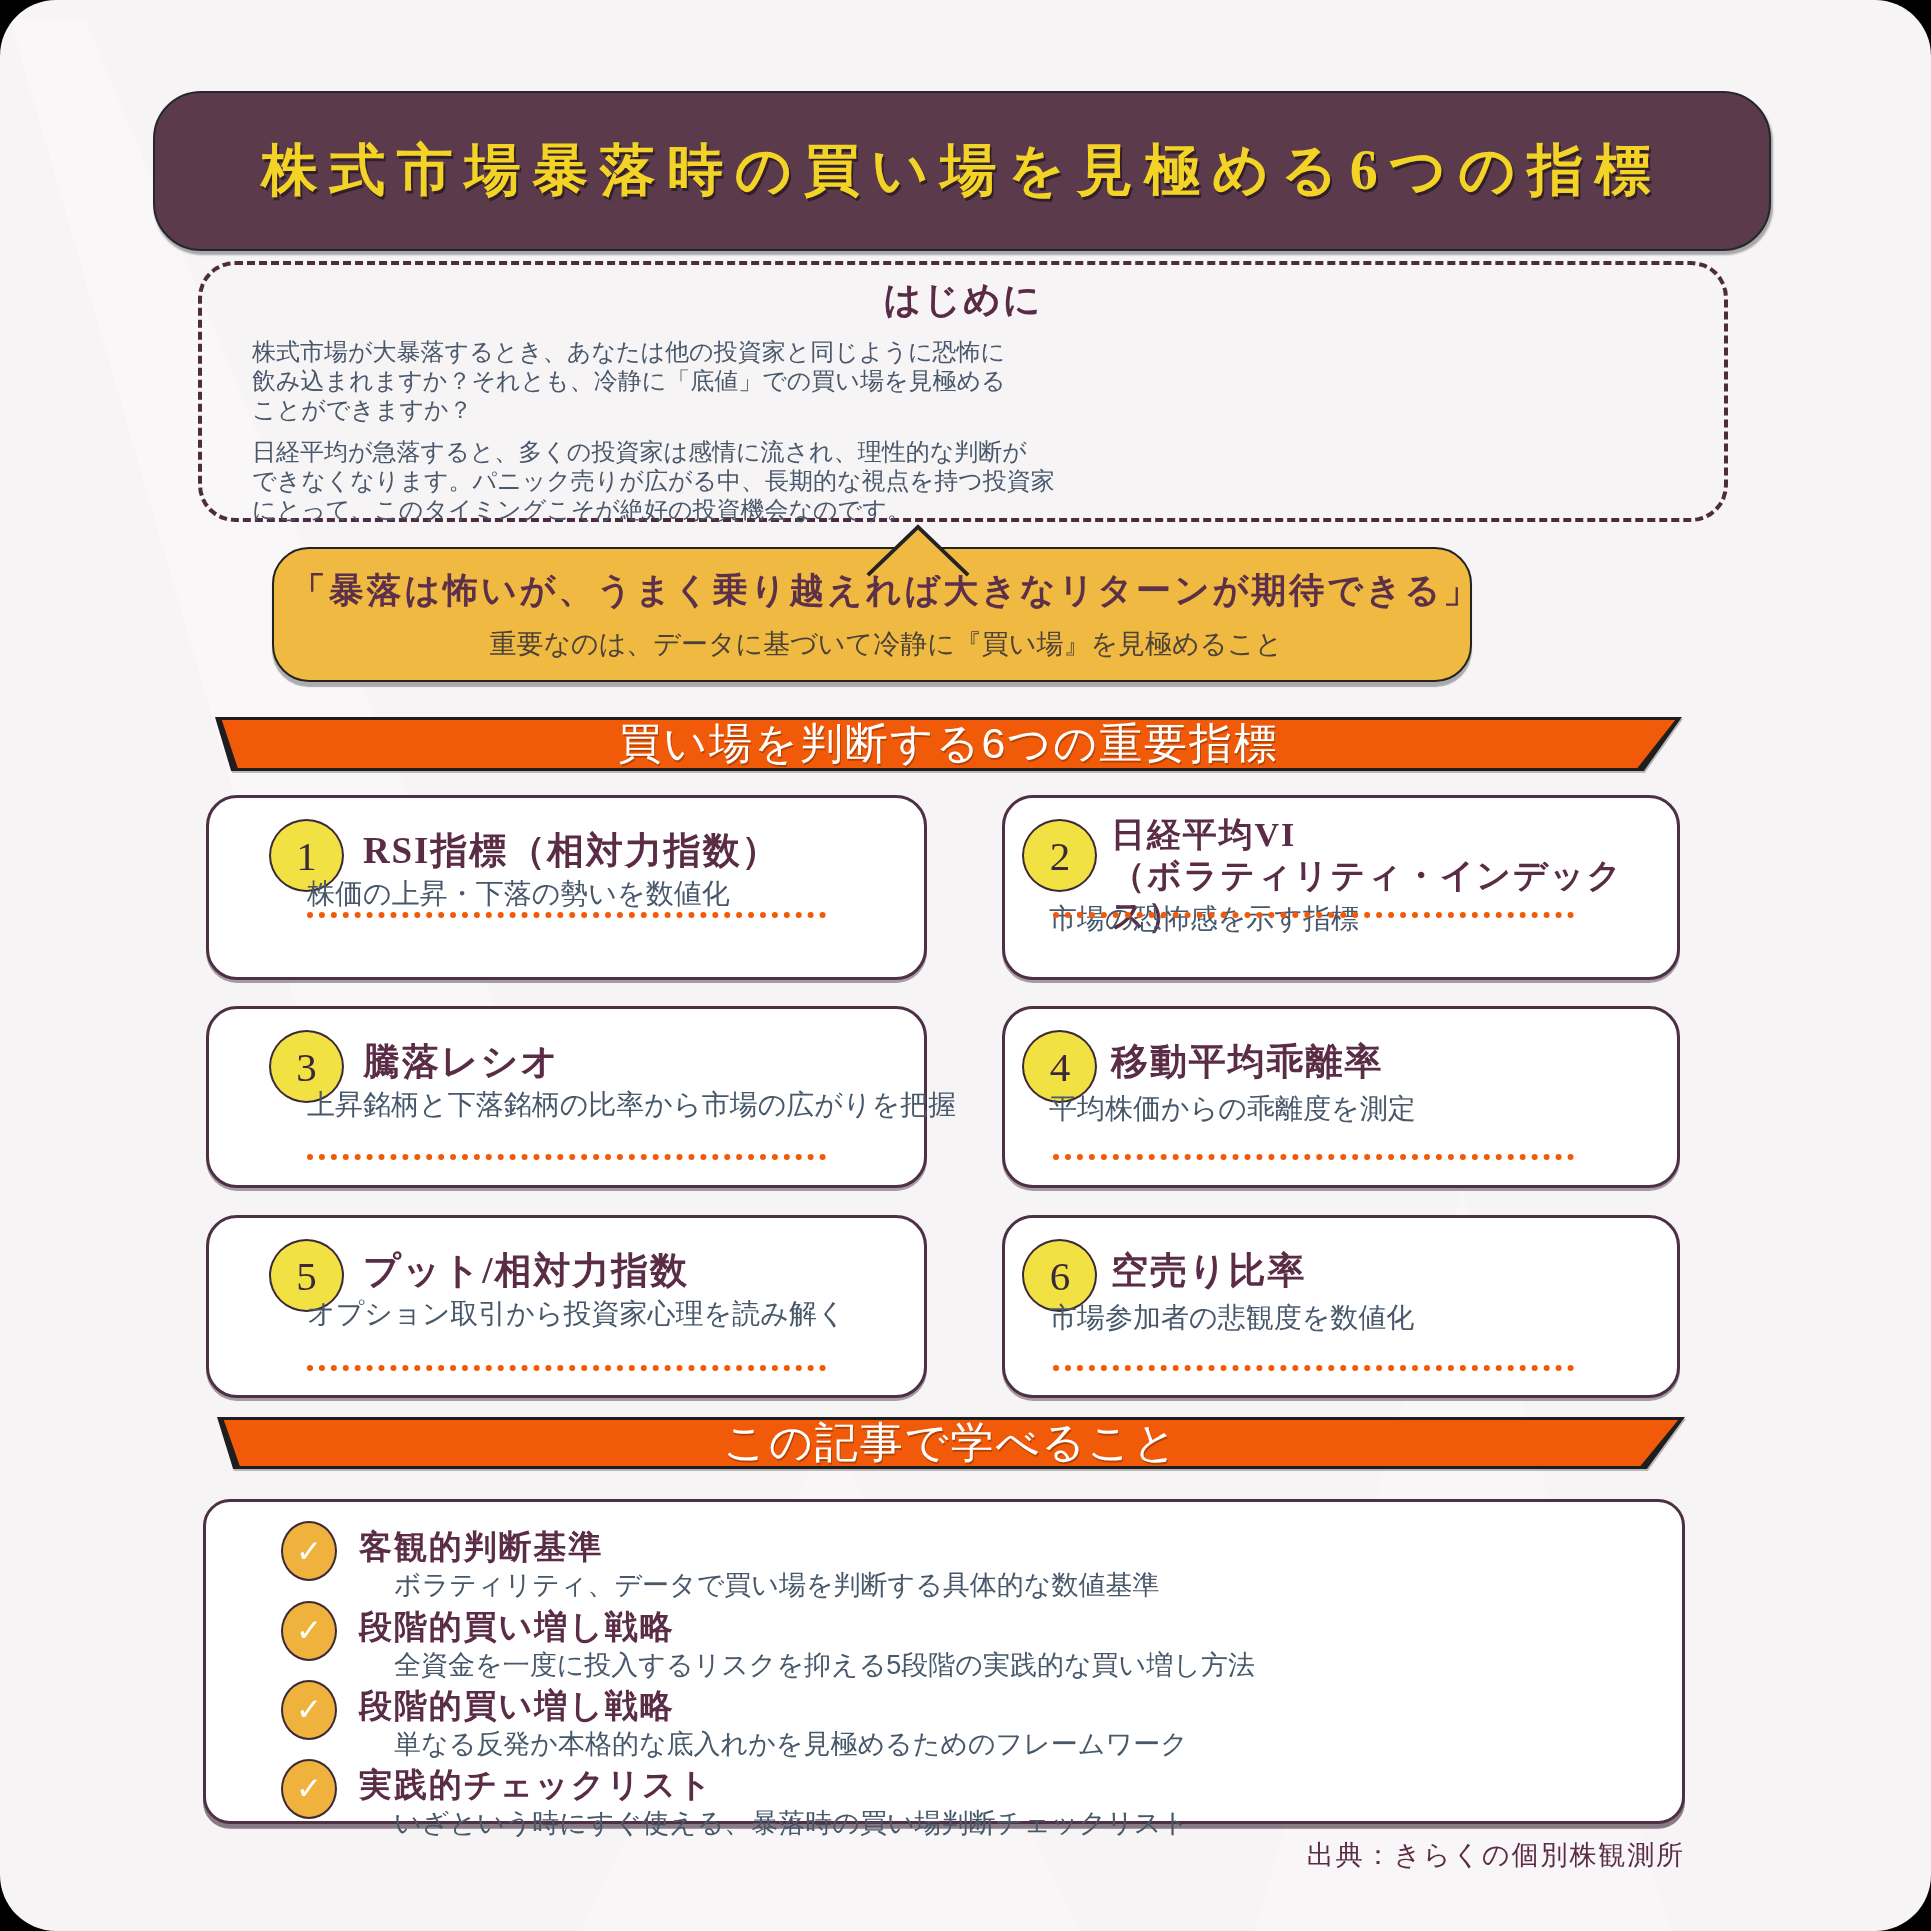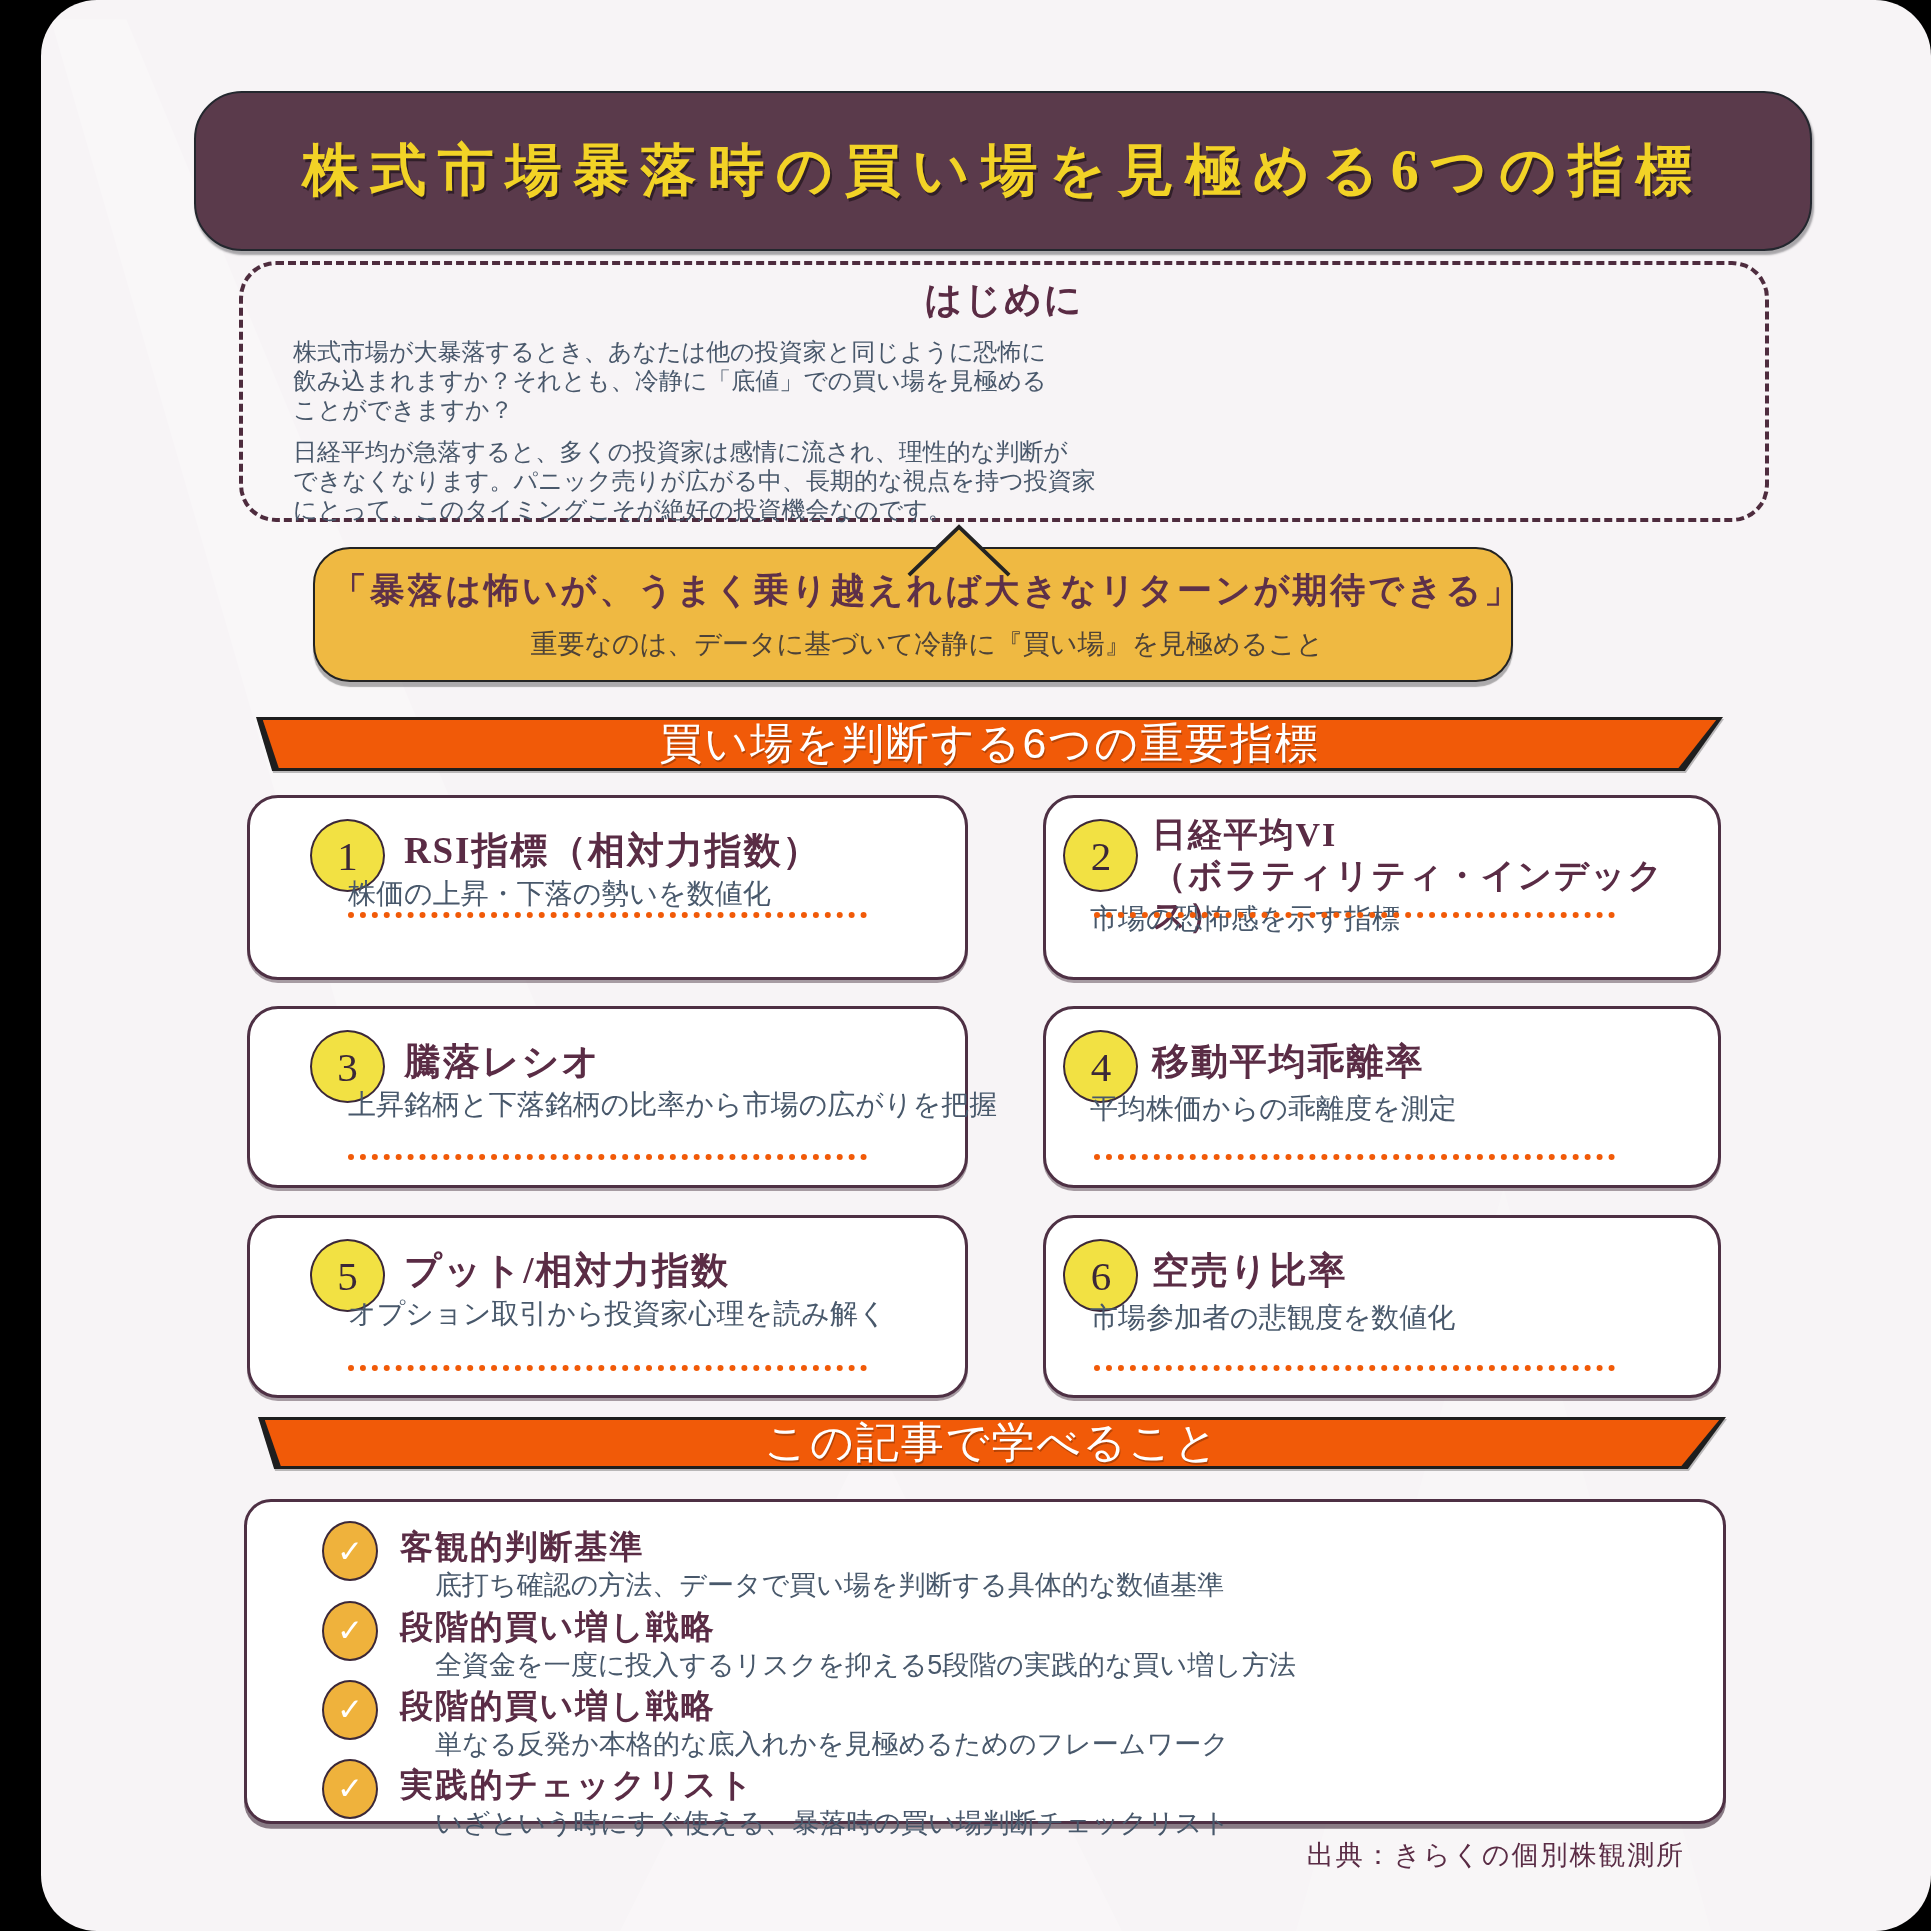--- a/index.html
+++ b/index.html
@@ -2,21 +2,21 @@
 <html><head>
 <meta charset="utf-8">
 <style>
   html,body{margin:0;padding:0;}
   body{
     width:1931px;height:1931px;background:#000;position:relative;
     font-family:"Liberation Sans","DejaVu Sans",sans-serif;
     -webkit-font-smoothing:antialiased;
   }
   .page{
-    position:absolute;inset:0;background:#f7f4f6;border-radius:56px;overflow:hidden;margin-left:41px;
+    position:absolute;inset:0;background:#f7f4f6;border-radius:56px;overflow:hidden;
   }
   .streak{position:absolute;background:rgba(255,255,255,0.5);pointer-events:none;}
   .streak.s1{left:9.7px;top:19.3px;width:541px;height:1120px;clip-path:polygon(0 0,14% 0,100% 100%,60% 100%);opacity:.5;}
   .streak.s2{left:579px;top:1429px;width:502px;height:502px;clip-path:polygon(50% 0,100% 100%,0 100%);opacity:.45;}
   .streak.s3{left:1255px;top:1188px;width:415px;height:743px;clip-path:polygon(50% 0,100% 100%,0 100%);opacity:.4;}
 
   
   .title-banner{
     position:absolute;left:153px;top:91px;width:1614px;height:156px;
     background:#5a3a4b;border:2.9px solid #23272e;border-radius:48px;
@@ -243,21 +243,21 @@
   <div class="obanner b2">
     <div class="shape-outer"></div>
     <div class="shape-inner"></div>
     <div class="label">この記事で学べること</div>
   </div>
 
   <div class="learn-box">
     <div class="learn-item i1">
       <div class="check-circle">✓</div>
       <div class="learn-title">客観的判断基準</div>
-      <div class="learn-desc">底打ち確認の方法、データで買い場を判断する具体的な数値基準</div>
+      <div class="learn-desc">ボラティリティ、データで買い場を判断する具体的な数値基準</div>
     </div>
     <div class="learn-item i2">
       <div class="check-circle">✓</div>
       <div class="learn-title">段階的買い増し戦略</div>
       <div class="learn-desc">全資金を一度に投入するリスクを抑える5段階の実践的な買い増し方法</div>
     </div>
     <div class="learn-item i3">
       <div class="check-circle">✓</div>
       <div class="learn-title">段階的買い増し戦略</div>
       <div class="learn-desc">単なる反発か本格的な底入れかを見極めるためのフレームワーク</div>

